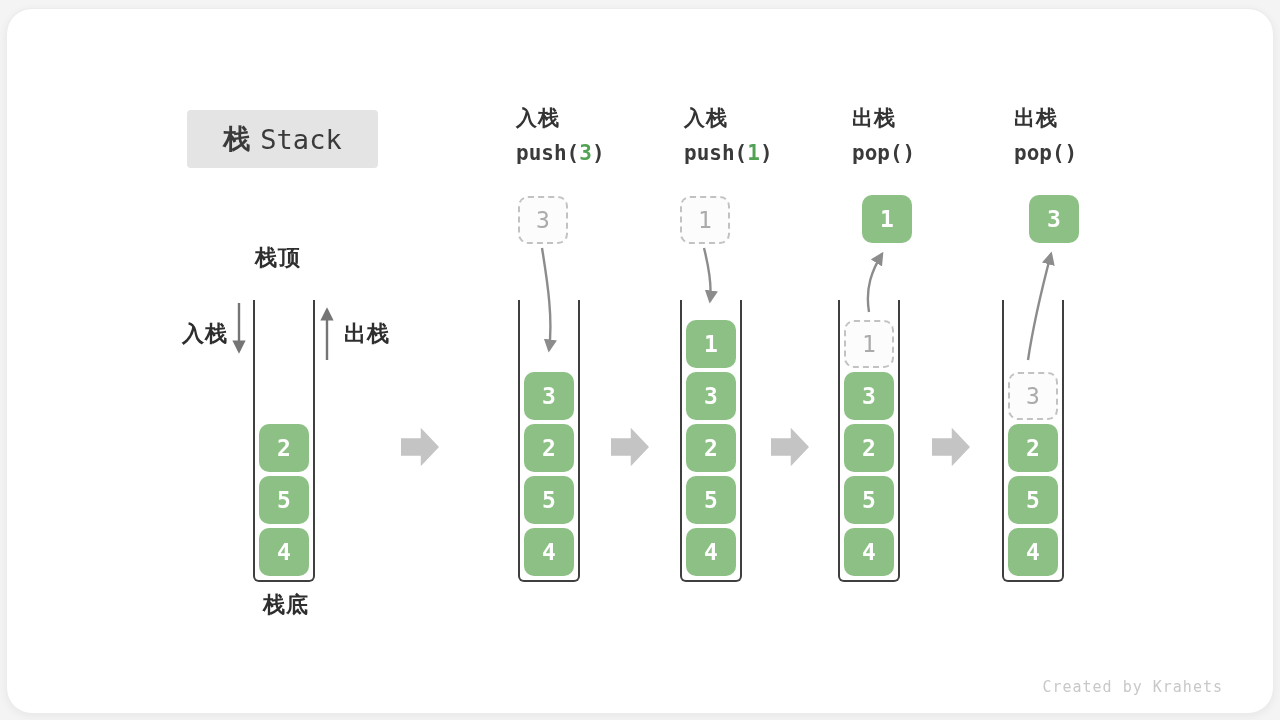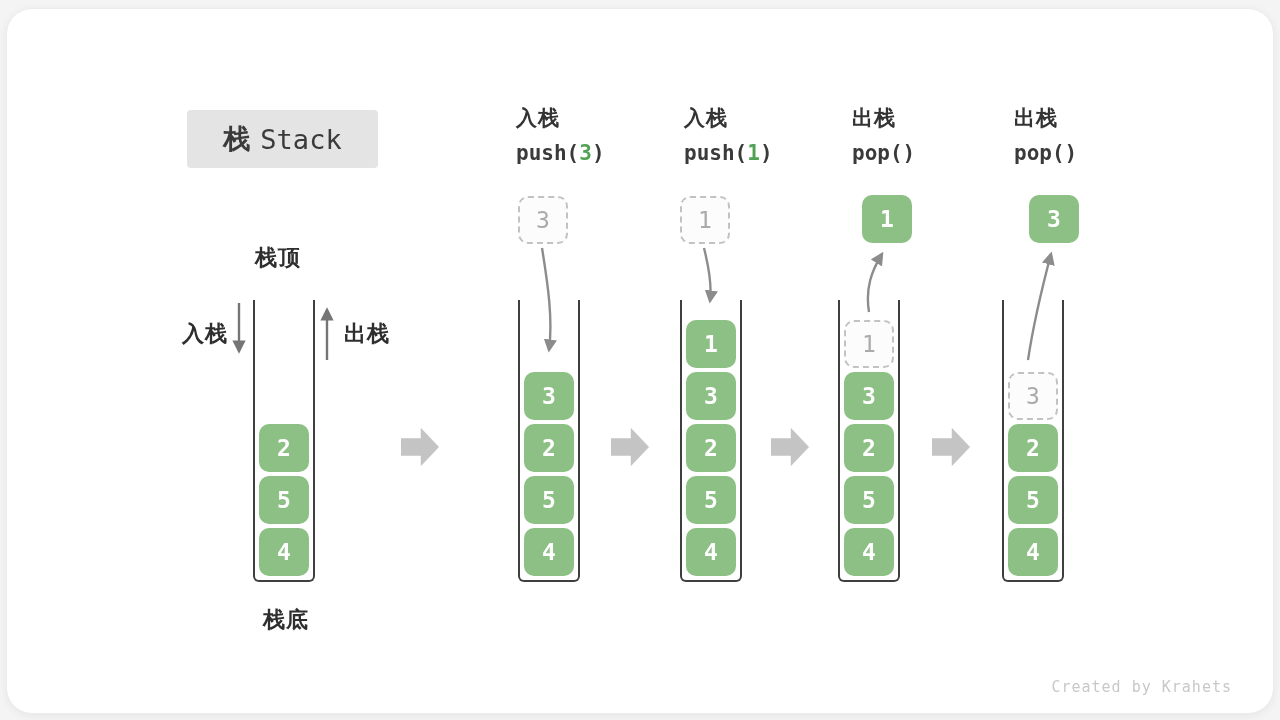--- a/index.html
+++ b/index.html
@@ -41,21 +41,21 @@
   }
   .block.ghost{
     background:#fcfcfc;border:2px dashed #c2c2c2;color:#ababab;font-weight:500;
   }
   .flow-arrow{
     position:absolute;top:427px;width:38px;height:40px;background:#c4c4c4;
     clip-path:polygon(0% 28%,52% 28%,52% 2%,100% 50%,52% 98%,52% 72%,0% 72%);
   }
   .overlay{position:absolute;left:0;top:0;pointer-events:none;}
   .watermark{
-    position:absolute;right:48px;bottom:24px;
+    position:absolute;right:57px;bottom:24px;
     font-family:"DejaVu Sans Mono","Liberation Mono",monospace;
     font-size:15px;color:#c8c8c8;letter-spacing:1px;
   }
 </style>
 </head>
 <body>
 
 <div class="page">
   <div class="card"></div>
 
@@ -75,21 +75,21 @@
   <div class="op" style="left:852px">
     <div class="op-cn">出栈</div>
     <div class="op-code"><span>pop(</span><span class="arg"></span><span>)</span></div>
   </div>
   <div class="op" style="left:1014px">
     <div class="op-cn">出栈</div>
     <div class="op-code"><span>pop(</span><span class="arg"></span><span>)</span></div>
   </div>
 
   <div class="lbl centered" style="left:228px;top:243px">栈顶</div>
-  <div class="lbl centered" style="left:236px;top:605px">栈底</div>
+  <div class="lbl centered" style="left:236px;top:590px">栈底</div>
   <div class="lbl" style="left:182px;top:319px">入栈</div>
   <div class="lbl" style="left:344px;top:319px">出栈</div>
 
   <div class="tube" style="left:253px"></div>
   <div class="tube" style="left:518px"></div>
   <div class="tube" style="left:680px"></div>
   <div class="tube" style="left:838px"></div>
   <div class="tube" style="left:1002px"></div>
 
   <div class="block" style="left:259px;top:424px">2</div>

